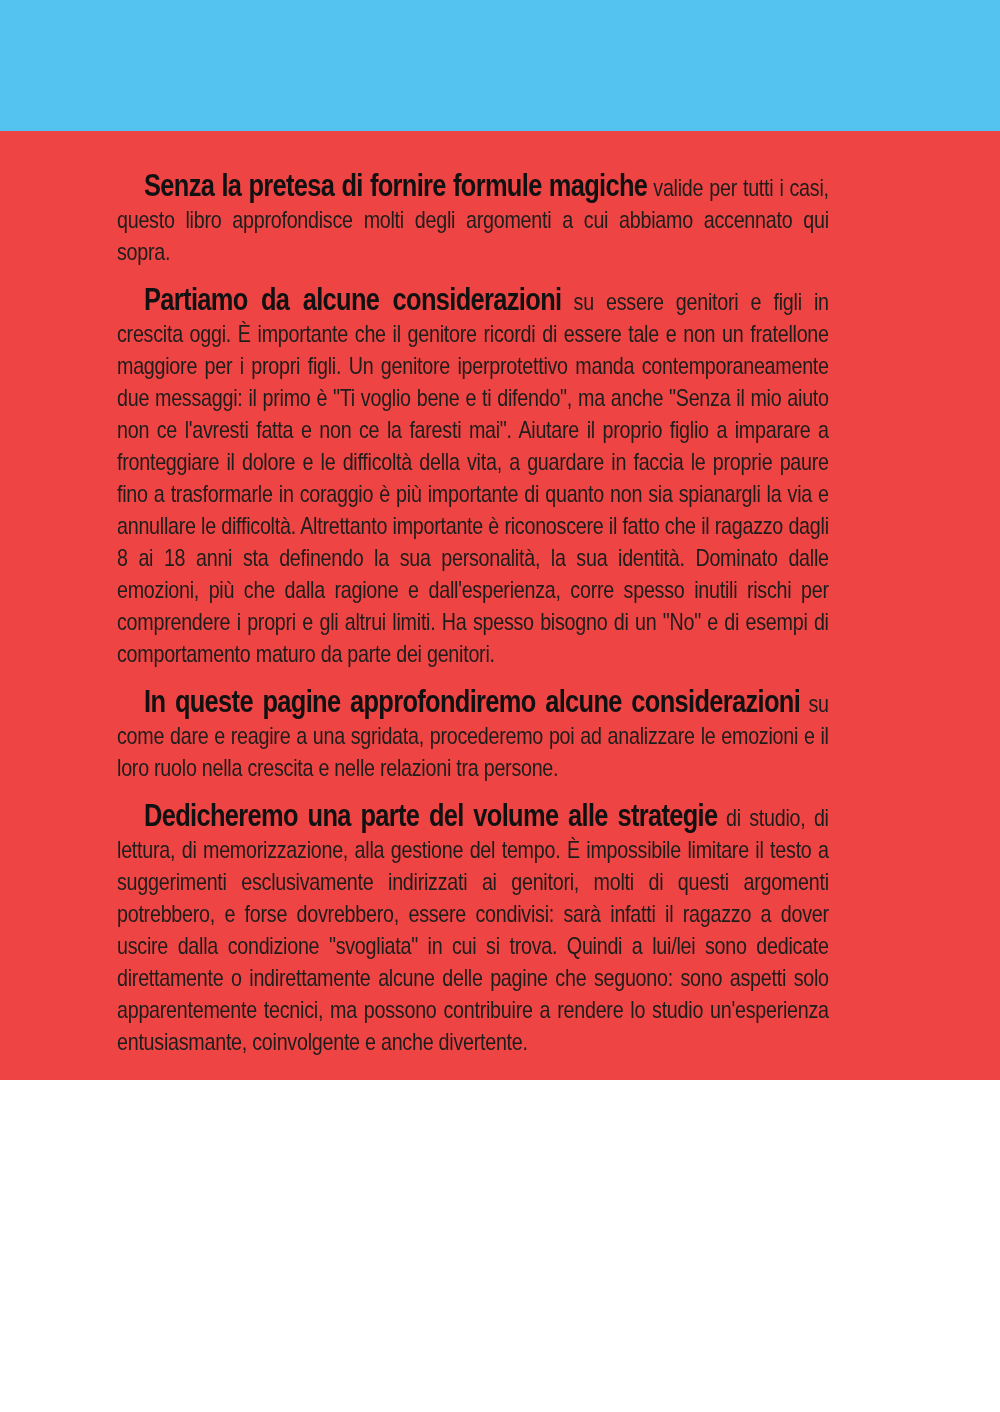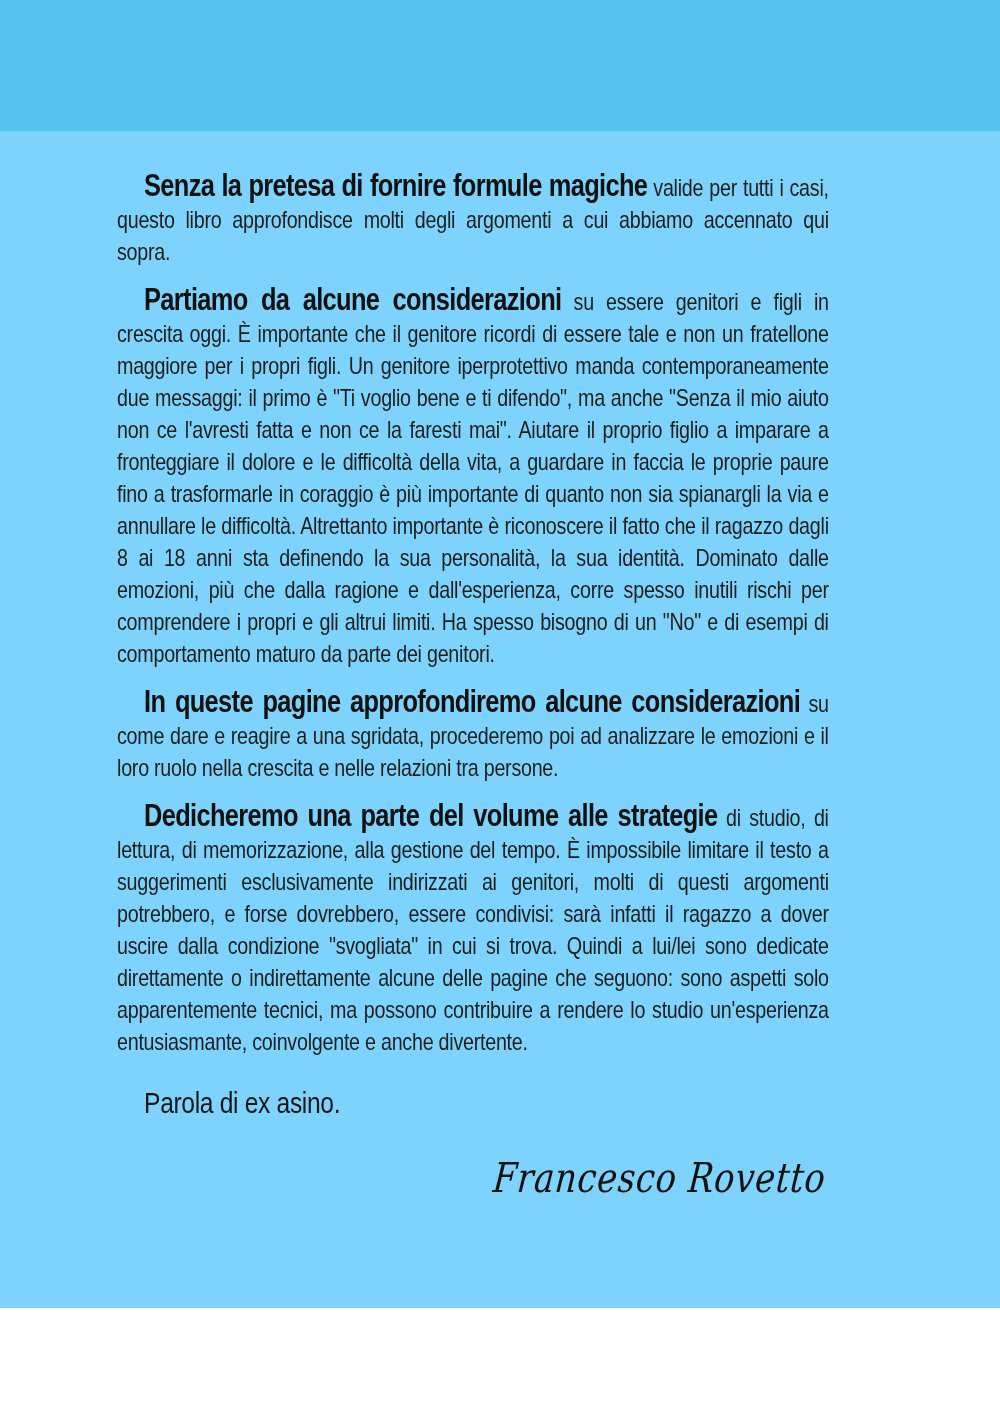--- a/index.html
+++ b/index.html
@@ -3,22 +3,22 @@
 <meta charset="utf-8">
 <style>
   html, body {
     margin: 0;
     padding: 0;
     background: #ffffff;
   }
   .page {
     position: relative;
     width: 1000px;
-    height: 1308px;
-    background: #7dd3fc;
+    height: 1080px;
+    background: #ef4444;
     overflow: hidden;
     font-family: "Liberation Sans", sans-serif;
     color: #1d1d1b;
   }
   .band {
     position: absolute;
     top: 0;
     left: 0;
     width: 1000px;
     height: 131px;

